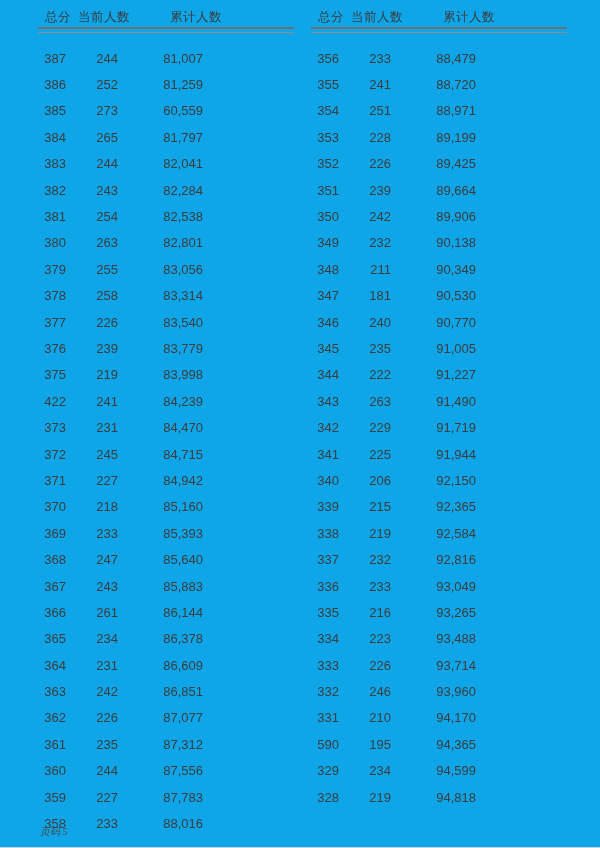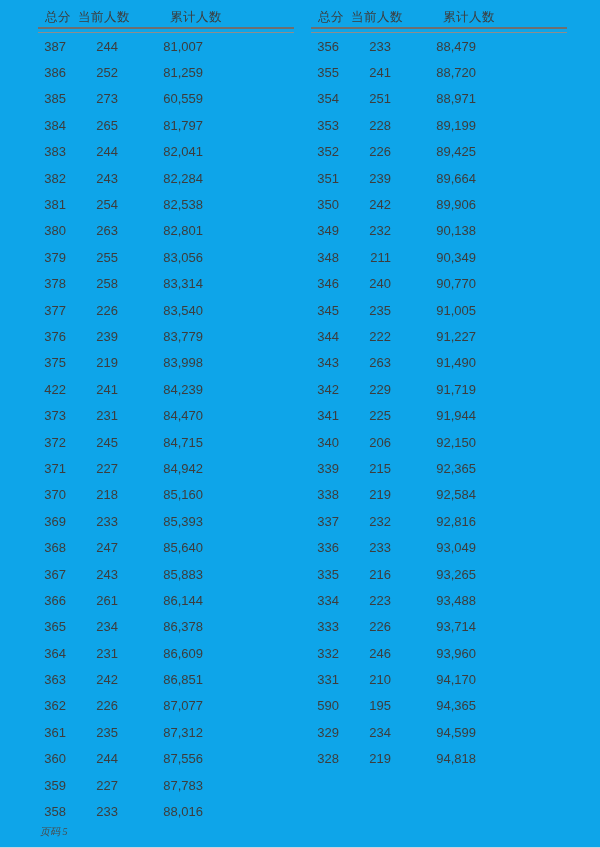--- a/index.html
+++ b/index.html
@@ -39,21 +39,21 @@
   .thead .h0 { left: 7px; }
   .thead .h1 { left: 40px; }
   .thead .h2 { left: 108px; margin-left: 24px; }
 
   .double-rule {
     height: 3px;
     border-top: 2px solid #6f6f6f;
     border-bottom: 1px solid #8d8d8d;
   }
 
-  .tbody { margin-top: 0; }
+  .tbody { margin-top: 12px; }
   .row {
     height: 26.4px;
     display: grid;
     grid-template-columns: 28px 52px 85px;
     align-items: center;
     font-size: 13px;
   }
   .cell { text-align: right; white-space: nowrap; }
 
   .page-footer {
@@ -289,20 +289,25 @@
         <span class="cell">349</span>
         <span class="cell">232</span>
         <span class="cell">90,138</span>
       </div>
         <div class="row">
         <span class="cell">348</span>
         <span class="cell">211</span>
         <span class="cell">90,349</span>
       </div>
         <div class="row">
+        <span class="cell">347</span>
+        <span class="cell">181</span>
+        <span class="cell">90,530</span>
+      </div>
+        <div class="row">
         <span class="cell">346</span>
         <span class="cell">240</span>
         <span class="cell">90,770</span>
       </div>
         <div class="row">
         <span class="cell">345</span>
         <span class="cell">235</span>
         <span class="cell">91,005</span>
       </div>
         <div class="row">

